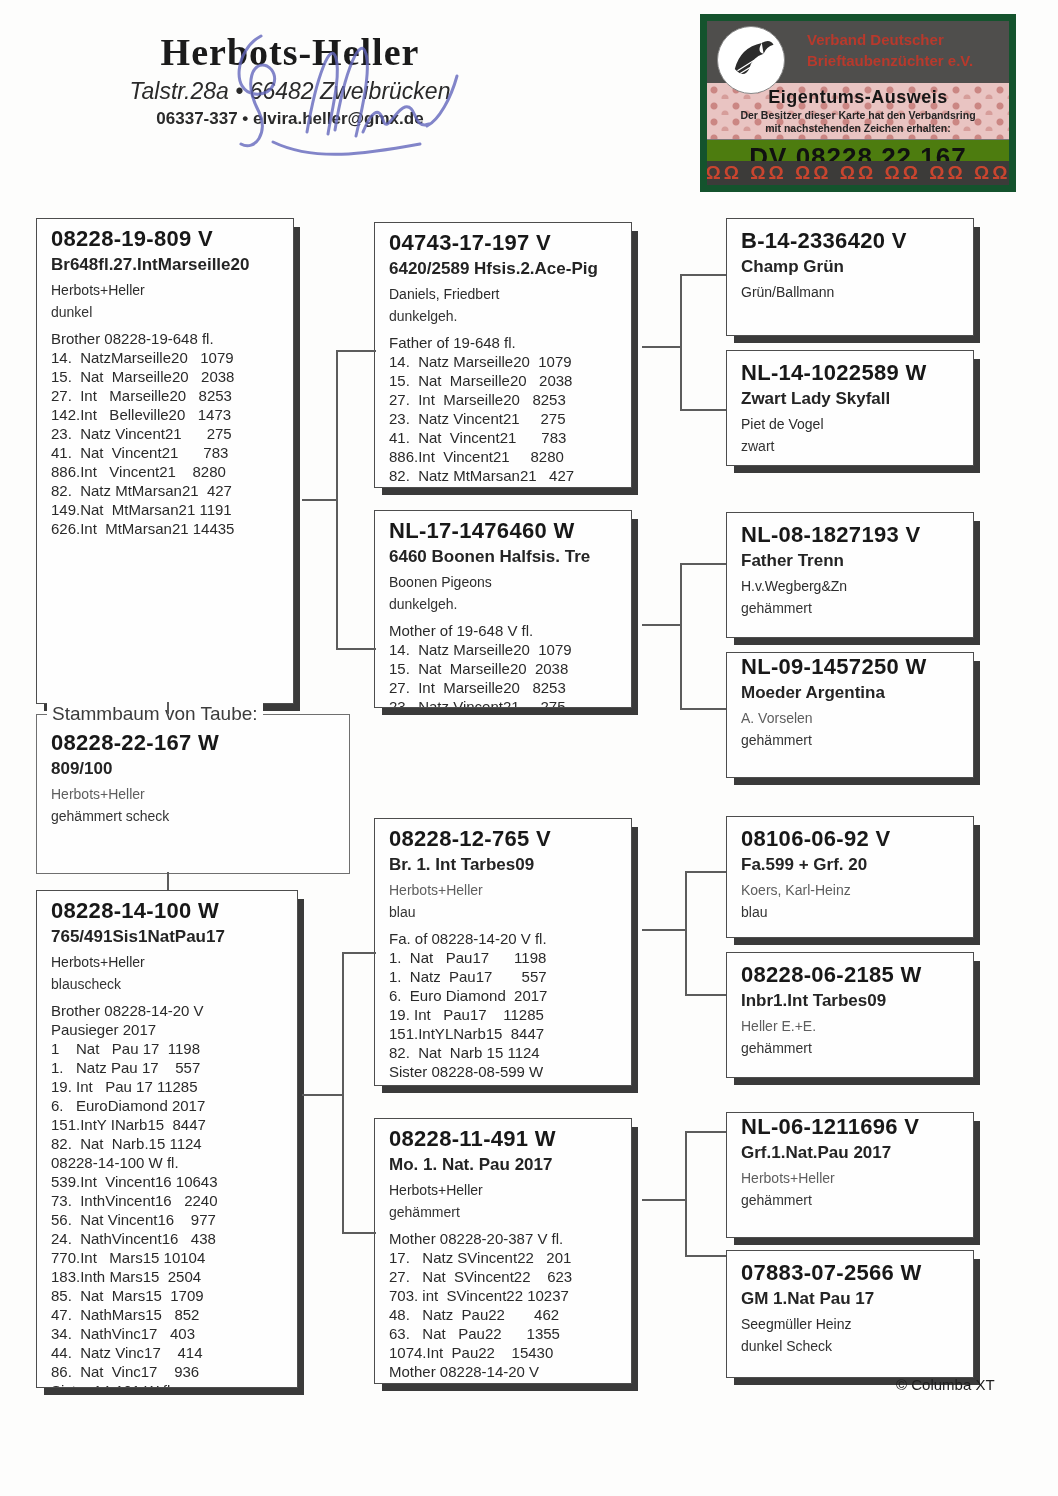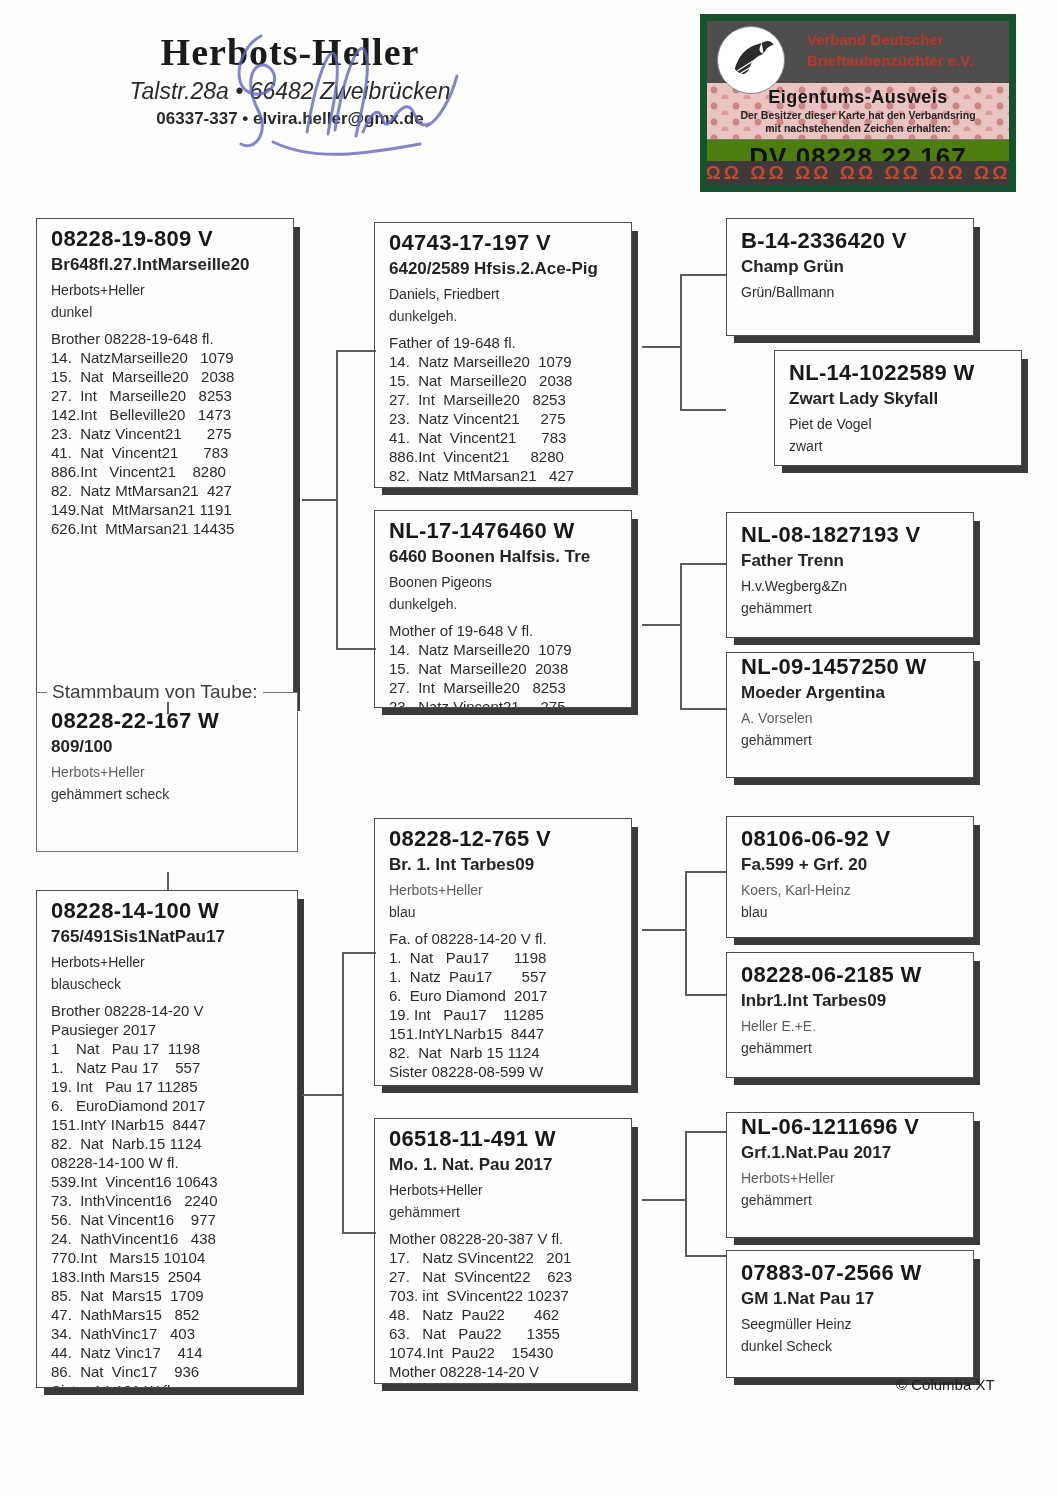--- a/index.html
+++ b/index.html
@@ -111,21 +111,21 @@
       <div class="pline">142.Int   Belleville20   1473</div>
       <div class="pline">23.  Natz Vincent21      275</div>
       <div class="pline">41.  Nat  Vincent21      783</div>
       <div class="pline">886.Int   Vincent21    8280</div>
       <div class="pline">82.  Natz MtMarsan21  427</div>
       <div class="pline">149.Nat  MtMarsan21 1191</div>
       <div class="pline">626.Int  MtMarsan21 14435</div>
     </div>
 </div>
 
-<div class="pbox noshadow" style="left:36px;top:692px;width:262px;height:160px;">
+<div class="pbox noshadow" style="left:36px;top:714px;width:314px;height:160px;">
   <span class="sub-label">Stammbaum von Taube:</span>
   <div class="ring">08228-22-167 W</div>
   <div class="bname">809/100</div>
   <div class="owner faded">Herbots+Heller</div>
   <div class="pcolor">gehämmert scheck</div>
 </div>
 
 <div class="pbox" style="left:36px;top:890px;width:262px;height:498px;">
   <div class="ring">08228-14-100 W</div>
   <div class="bname">765/491Sis1NatPau17</div>
@@ -204,21 +204,21 @@
       <div class="pline">6.  Euro Diamond  2017</div>
       <div class="pline">19. Int   Pau17    11285</div>
       <div class="pline">151.IntYLNarb15  8447</div>
       <div class="pline">82.  Nat  Narb 15 1124</div>
       <div class="pline">Sister 08228-08-599 W</div>
       <div class="pline">1. Int  Tarbes 09  12548</div>
     </div>
 </div>
 
 <div class="pbox" style="left:374px;top:1118px;width:258px;height:266px;">
-  <div class="ring">06518-11-491 W</div>
+  <div class="ring">08228-11-491 W</div>
   <div class="bname">Mo. 1. Nat. Pau 2017</div>
   <div class="owner">Herbots+Heller</div>
   <div class="pcolor">gehämmert</div>
   <div class="plines">
       <div class="pline">Mother 08228-20-387 V fl.</div>
       <div class="pline">17.   Natz SVincent22   201</div>
       <div class="pline">27.   Nat  SVincent22    623</div>
       <div class="pline">703. int  SVincent22 10237</div>
       <div class="pline">48.   Natz  Pau22       462</div>
       <div class="pline">63.   Nat   Pau22      1355</div>
@@ -227,21 +227,21 @@
       <div class="pline">1    Nat   Pau 17    1198</div>
     </div>
 </div>
 
 <div class="pbox" style="left:726px;top:218px;width:248px;height:118px;padding-top:8px;">
   <div class="ring">B-14-2336420 V</div>
   <div class="bname">Champ Grün</div>
   <div class="owner">Grün/Ballmann</div>
 </div>
 
-<div class="pbox" style="left:726px;top:350px;width:248px;height:116px;padding-top:8px;margin-left:48px;">
+<div class="pbox" style="left:726px;top:350px;width:248px;height:116px;padding-top:8px;">
   <div class="ring">NL-14-1022589 W</div>
   <div class="bname">Zwart Lady Skyfall</div>
   <div class="owner">Piet de Vogel</div>
   <div class="pcolor">zwart</div>
 </div>
 
 <div class="pbox" style="left:726px;top:512px;width:248px;height:126px;padding-top:8px;">
   <div class="ring">NL-08-1827193 V</div>
   <div class="bname">Father Trenn</div>
   <div class="owner">H.v.Wegberg&amp;Zn</div>

